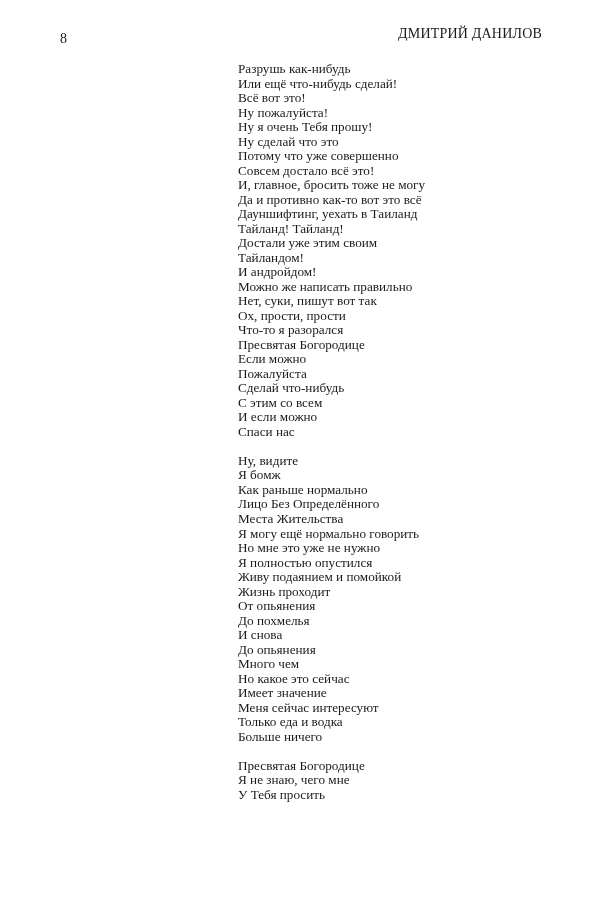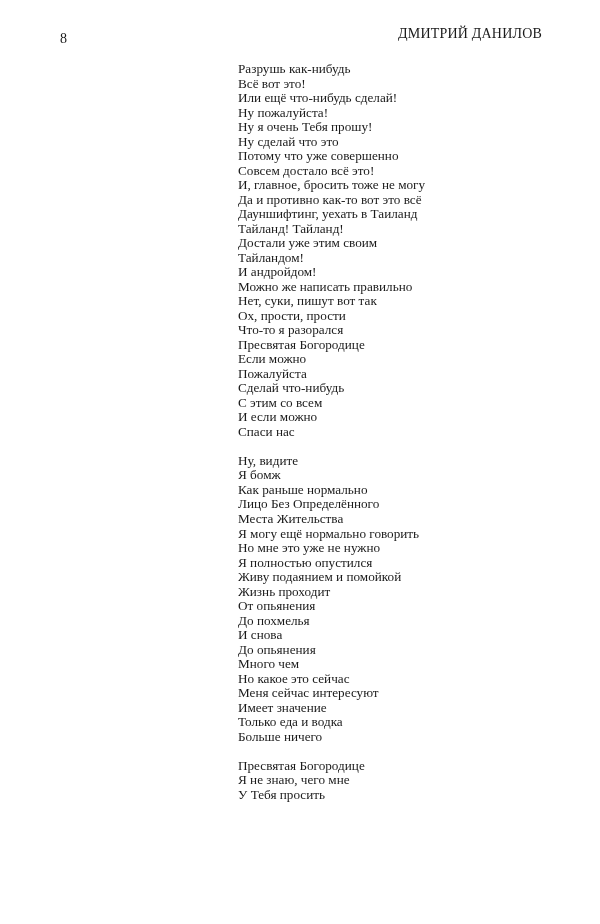--- a/index.html
+++ b/index.html
@@ -13,22 +13,22 @@
 </style>
 </head>
 <body>
 
 <div class="page-number">8</div>
 <div class="running-head">ДМИТРИЙ ДАНИЛОВ</div>
 
 <div class="poem">
   <div class="stanza">
     <span class="line">Разрушь как-нибудь</span>
+    <span class="line">Или ещё что-нибудь сделай!</span>
     <span class="line">Всё вот это!</span>
-    <span class="line">Или ещё что-нибудь сделай!</span>
     <span class="line">Ну пожалуйста!</span>
     <span class="line">Ну я очень Тебя прошу!</span>
     <span class="line">Ну сделай что это</span>
     <span class="line">Потому что уже совершенно</span>
     <span class="line">Совсем достало всё это!</span>
     <span class="line">И, главное, бросить тоже не могу</span>
     <span class="line">Да и противно как-то вот это всё</span>
     <span class="line">Дауншифтинг, уехать в Таиланд</span>
     <span class="line">Тайланд! Тайланд!</span>
     <span class="line">Достали уже этим своим</span>
@@ -56,22 +56,22 @@
     <span class="line">Но мне это уже не нужно</span>
     <span class="line">Я полностью опустился</span>
     <span class="line">Живу подаянием и помойкой</span>
     <span class="line">Жизнь проходит</span>
     <span class="line">От опьянения</span>
     <span class="line">До похмелья</span>
     <span class="line">И снова</span>
     <span class="line">До опьянения</span>
     <span class="line">Много чем</span>
     <span class="line">Но какое это сейчас</span>
+    <span class="line">Имеет значение</span>
     <span class="line">Меня сейчас интересуют</span>
-    <span class="line">Имеет значение</span>
     <span class="line">Только еда и водка</span>
     <span class="line">Больше ничего</span>
   </div>
   <div class="stanza">
     <span class="line">Пресвятая Богородице</span>
     <span class="line">Я не знаю, чего мне</span>
     <span class="line">У Тебя просить</span>
   </div>
 </div>
 

